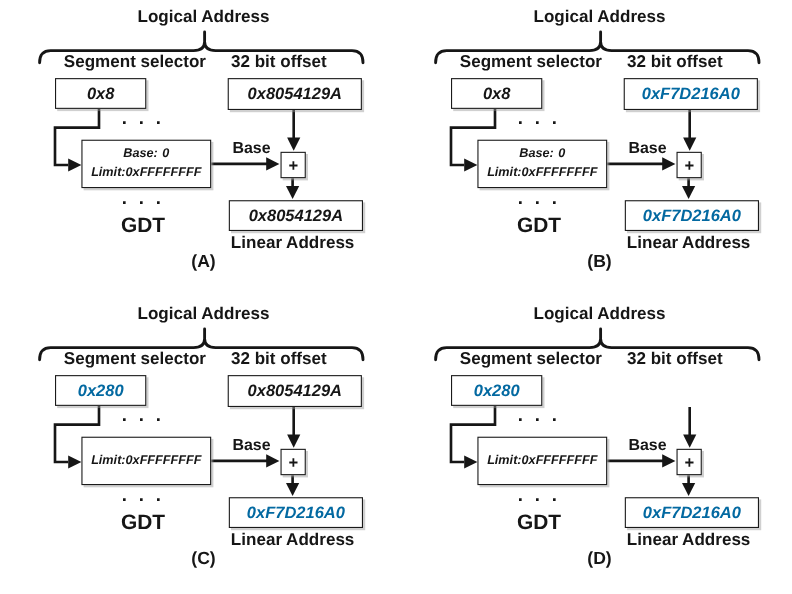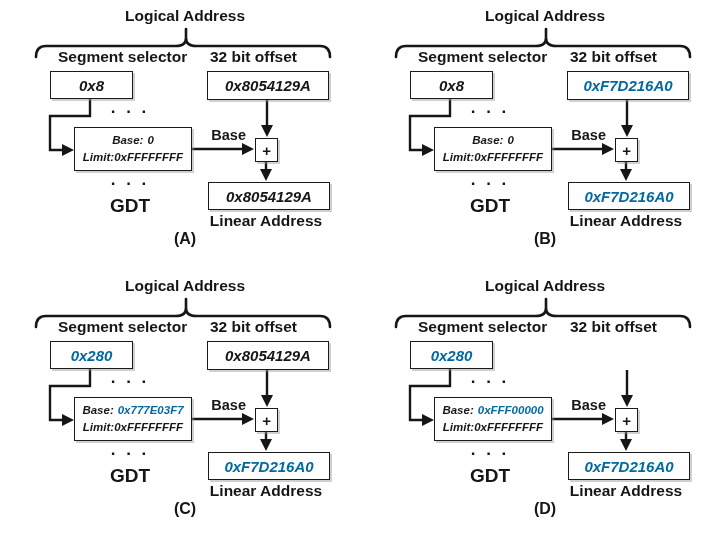--- a/index.html
+++ b/index.html
@@ -146,23 +146,20 @@
     <div class="t seg-label">Segment selector</div>
     <div class="t off-label">32 bit offset</div>
     <div class="box sel-box">
       <span class="val red">0x280</span>
     </div>
     <div class="box off-box">
       <span class="val">0x8054129A</span>
     </div>
     <div class="t dots dots1">. . .</div>
     <div class="box gdt-box">
-      <div class="gdt-line">
-        <span>Base:</span><span class="bv red">0x777E03F7</span>
-      </div>
       <div class="gdt-line">Limit:0xFFFFFFFF</div>
     </div>
     <div class="t dots dots2">. . .</div>
     <div class="t gdt-label">GDT</div>
     <div class="t base-label">Base</div>
     <div class="box plus-box">
       <span>+</span>
     </div>
     <div class="box lin-box">
       <span class="val red">0xF7D216A0</span>
@@ -184,23 +181,20 @@
       <polygon class="ah" points="266,181 260,169 272,169"></polygon>
     </svg>
     <div class="t title">Logical Address</div>
     <div class="t seg-label">Segment selector</div>
     <div class="t off-label">32 bit offset</div>
     <div class="box sel-box">
       <span class="val red">0x280</span>
     </div>
     <div class="t dots dots1">. . .</div>
     <div class="box gdt-box">
-      <div class="gdt-line">
-        <span>Base:</span><span class="bv red">0xFFF00000</span>
-      </div>
       <div class="gdt-line">Limit:0xFFFFFFFF</div>
     </div>
     <div class="t dots dots2">. . .</div>
     <div class="t gdt-label">GDT</div>
     <div class="t base-label">Base</div>
     <div class="box plus-box">
       <span>+</span>
     </div>
     <div class="box lin-box">
       <span class="val red">0xF7D216A0</span>

